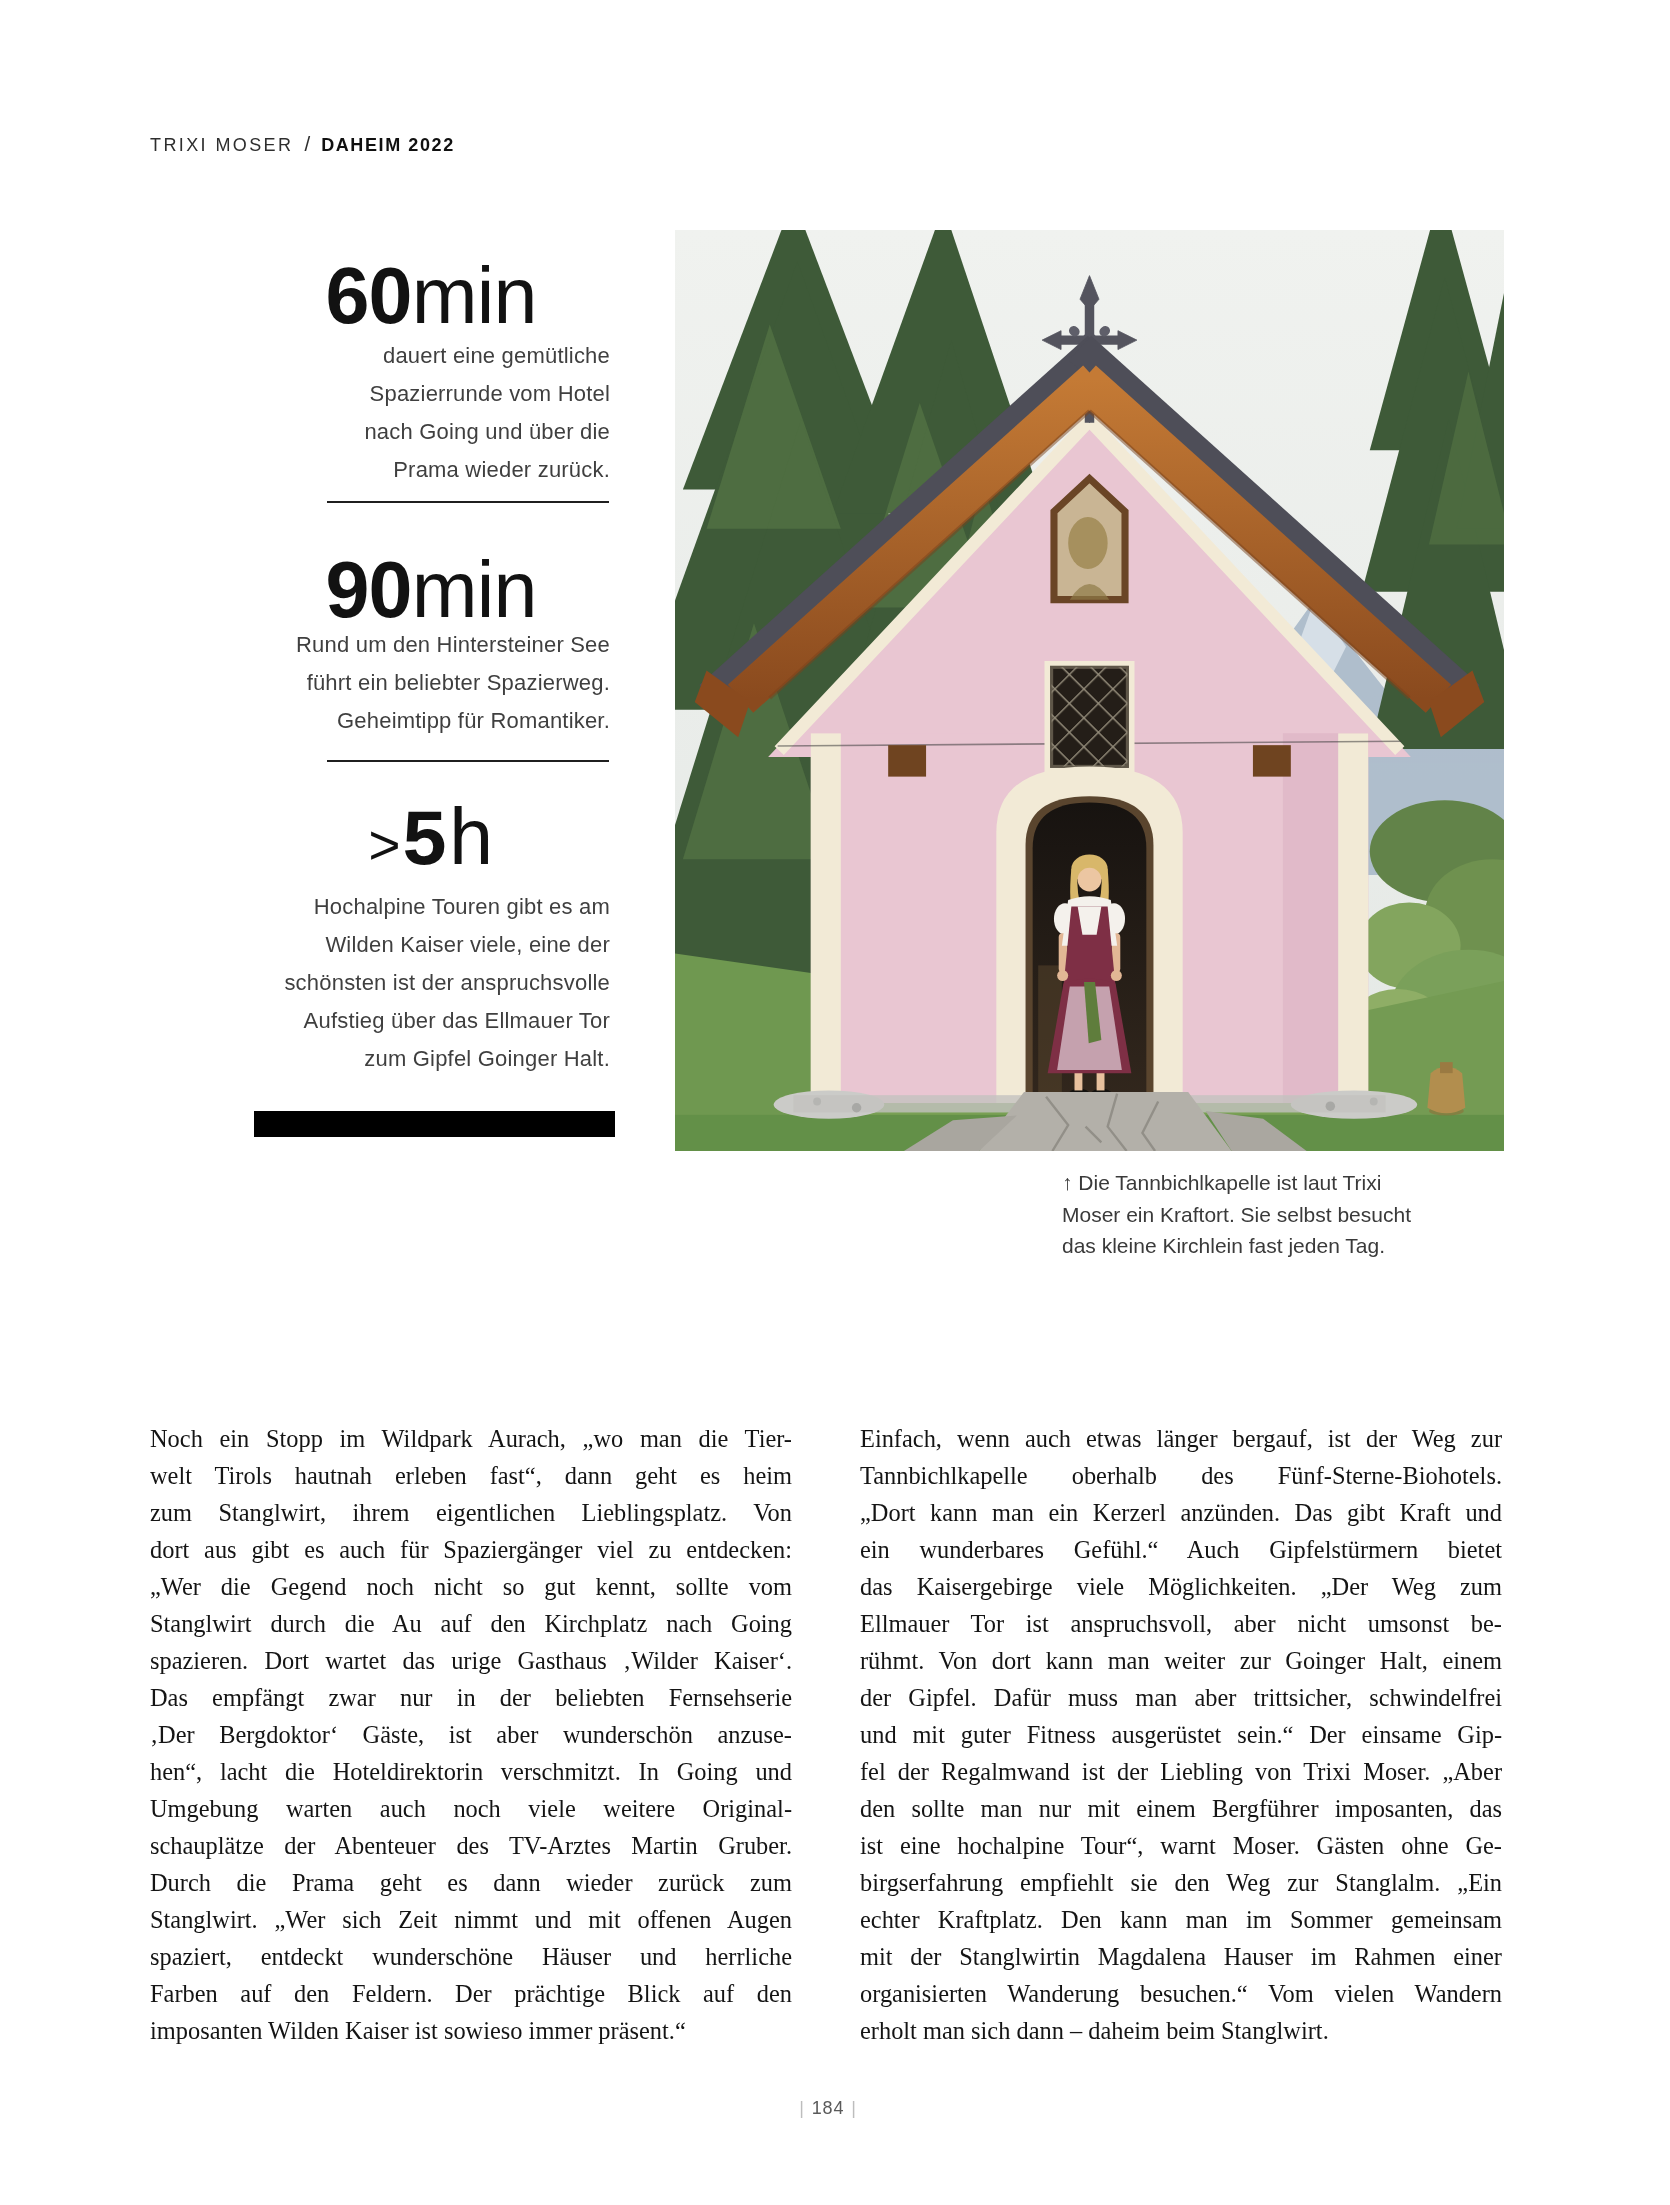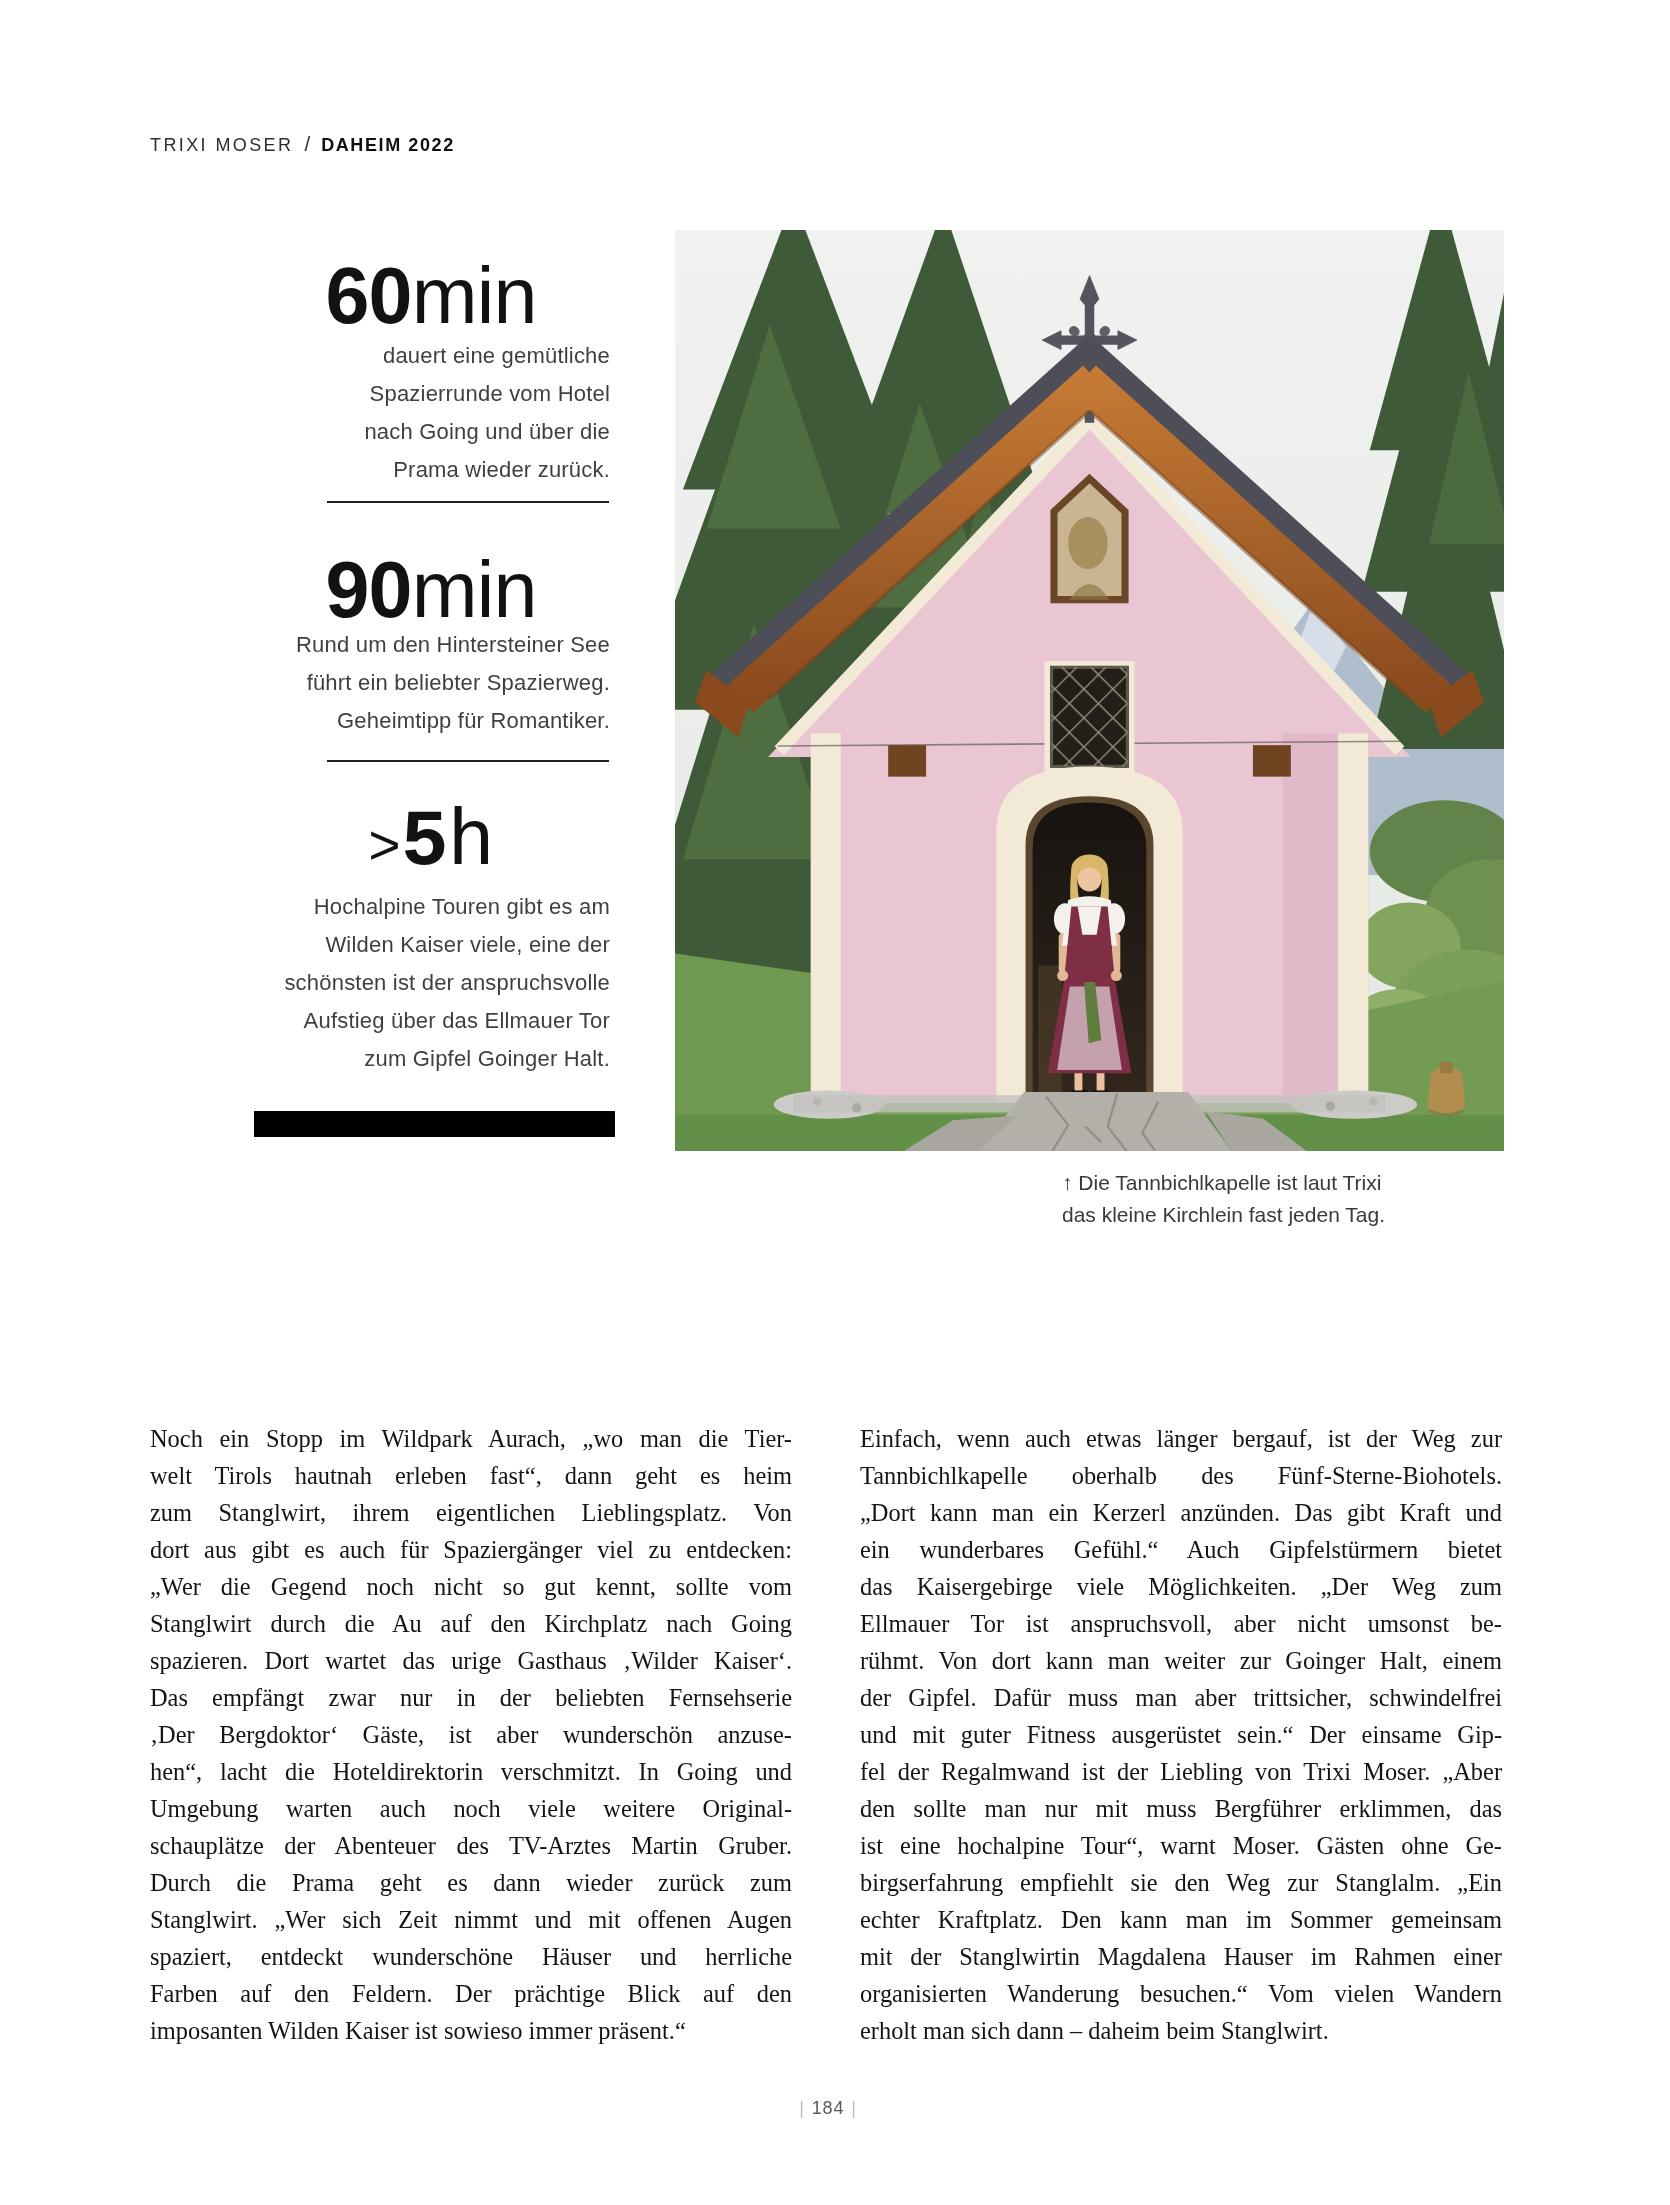--- a/index.html
+++ b/index.html
@@ -261,20 +261,21 @@
       <g>
         <ellipse cx="977" cy="1120" rx="22" ry="6" fill="#8d7038" opacity="0.6"></ellipse>
         <path d="M957,1072 Q977,1056 997,1072 L1001,1116 Q977,1130 953,1116 Z" fill="#b28e4e"></path>
         <rect x="969" y="1058" width="16" height="14" fill="#9a7a42"></rect>
       </g>
     </svg>
   </div>
 
   <div class="caption">
       <div class="cap-line">↑  Die Tannbichlkapelle ist laut Trixi</div>
+      <div class="cap-line">Moser ein Kraftort. Sie selbst besucht</div>
       <div class="cap-line">das kleine Kirchlein fast jeden Tag.</div>
     </div>
 
   <div class="col col-left">
       <div class="jline">Noch ein Stopp im Wildpark Aurach, „wo man die Tier-</div>
       <div class="jline">welt Tirols hautnah erleben fast“, dann geht es heim</div>
       <div class="jline">zum Stanglwirt, ihrem eigentlichen Lieblingsplatz. Von</div>
       <div class="jline">dort aus gibt es auch für Spaziergänger viel zu entdecken:</div>
       <div class="jline">„Wer die Gegend noch nicht so gut kennt, sollte vom</div>
       <div class="jline">Stanglwirt durch die Au auf den Kirchplatz nach Going</div>
@@ -294,21 +295,21 @@
       <div class="jline">Einfach, wenn auch etwas länger bergauf, ist der Weg zur</div>
       <div class="jline">Tannbichlkapelle oberhalb des Fünf-Sterne-Biohotels.</div>
       <div class="jline">„Dort kann man ein Kerzerl anzünden. Das gibt Kraft und</div>
       <div class="jline">ein wunderbares Gefühl.“ Auch Gipfelstürmern bietet</div>
       <div class="jline">das Kaisergebirge viele Möglichkeiten. „Der Weg zum</div>
       <div class="jline">Ellmauer Tor ist anspruchsvoll, aber nicht umsonst be-</div>
       <div class="jline">rühmt. Von dort kann man weiter zur Goinger Halt, einem</div>
       <div class="jline">der Gipfel. Dafür muss man aber trittsicher, schwindelfrei</div>
       <div class="jline">und mit guter Fitness ausgerüstet sein.“ Der einsame Gip-</div>
       <div class="jline">fel der Regalmwand ist der Liebling von Trixi Moser. „Aber</div>
-      <div class="jline">den sollte man nur mit muss Bergführer erklimmen, das</div>
+      <div class="jline">den sollte man nur mit einem Bergführer imposanten, das</div>
       <div class="jline">ist eine hochalpine Tour“, warnt Moser. Gästen ohne Ge-</div>
       <div class="jline">birgserfahrung empfiehlt sie den Weg zur Stanglalm. „Ein</div>
       <div class="jline">echter Kraftplatz. Den kann man im Sommer gemeinsam</div>
       <div class="jline">mit der Stanglwirtin Magdalena Hauser im Rahmen einer</div>
       <div class="jline">organisierten Wanderung besuchen.“ Vom vielen Wandern</div>
       <div class="jline">erholt man sich dann – daheim beim Stanglwirt.</div>
     </div>
 
   <div class="credit">© Mathias Leidgschwendner</div>
 

